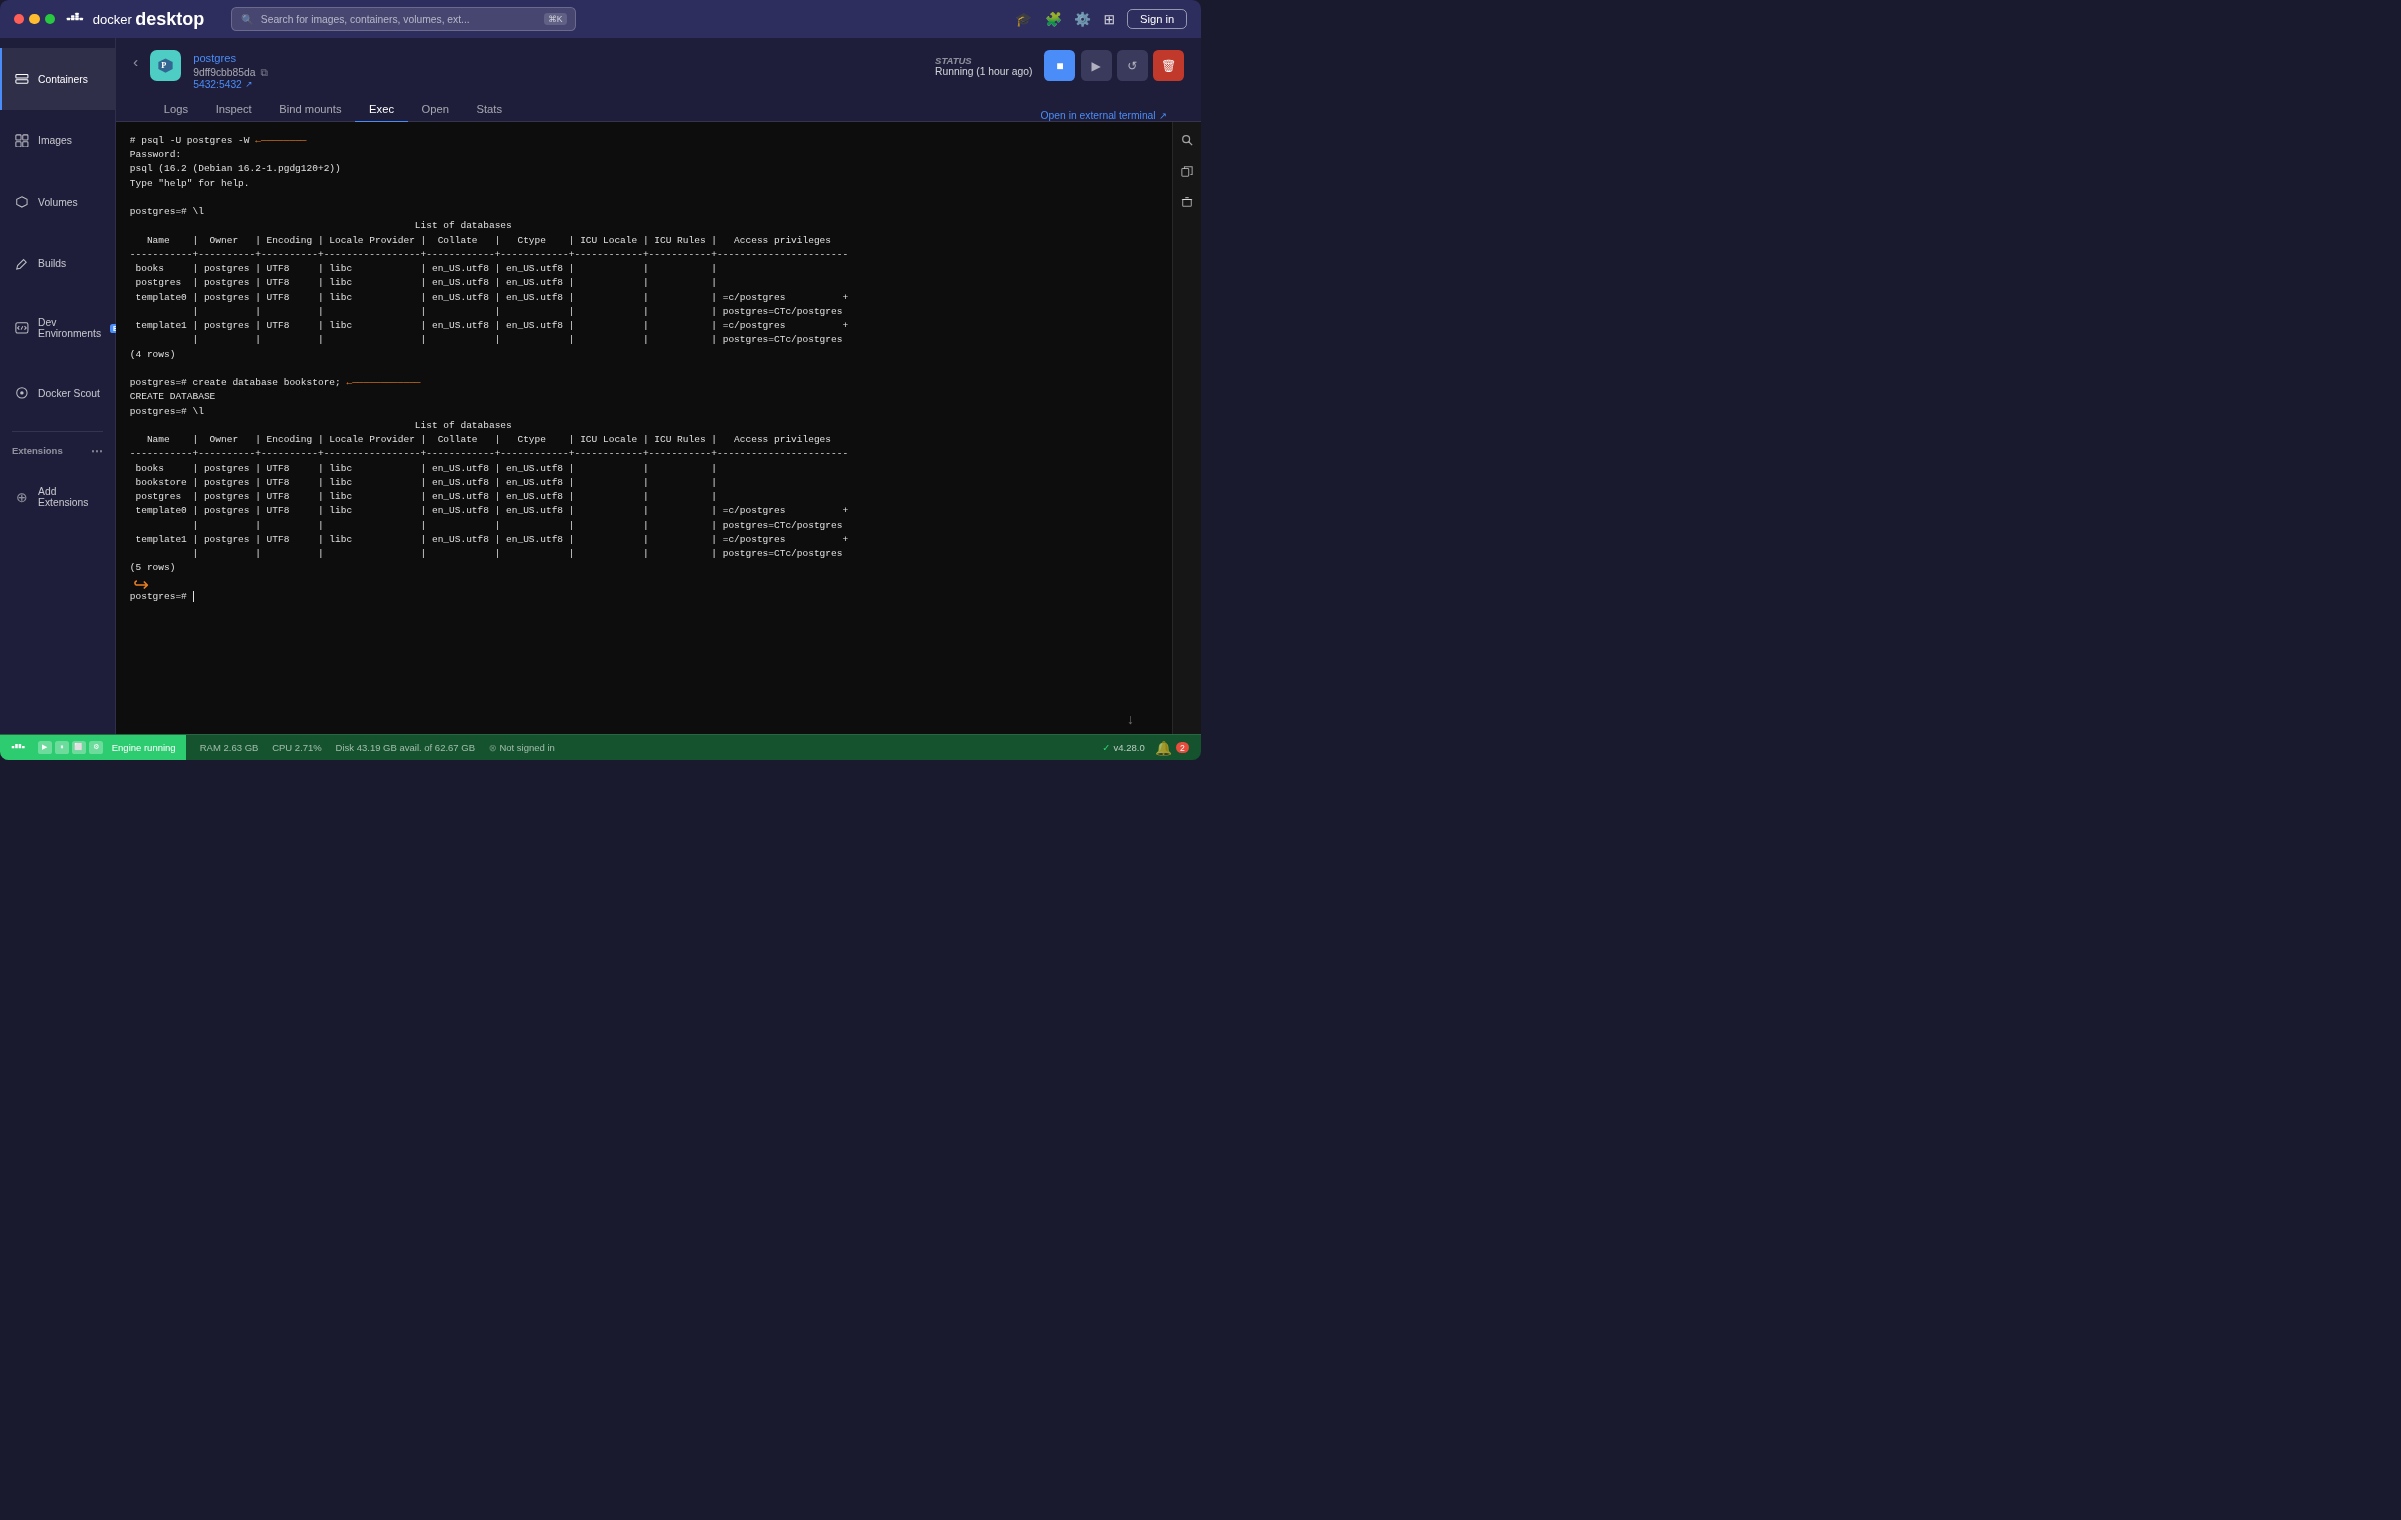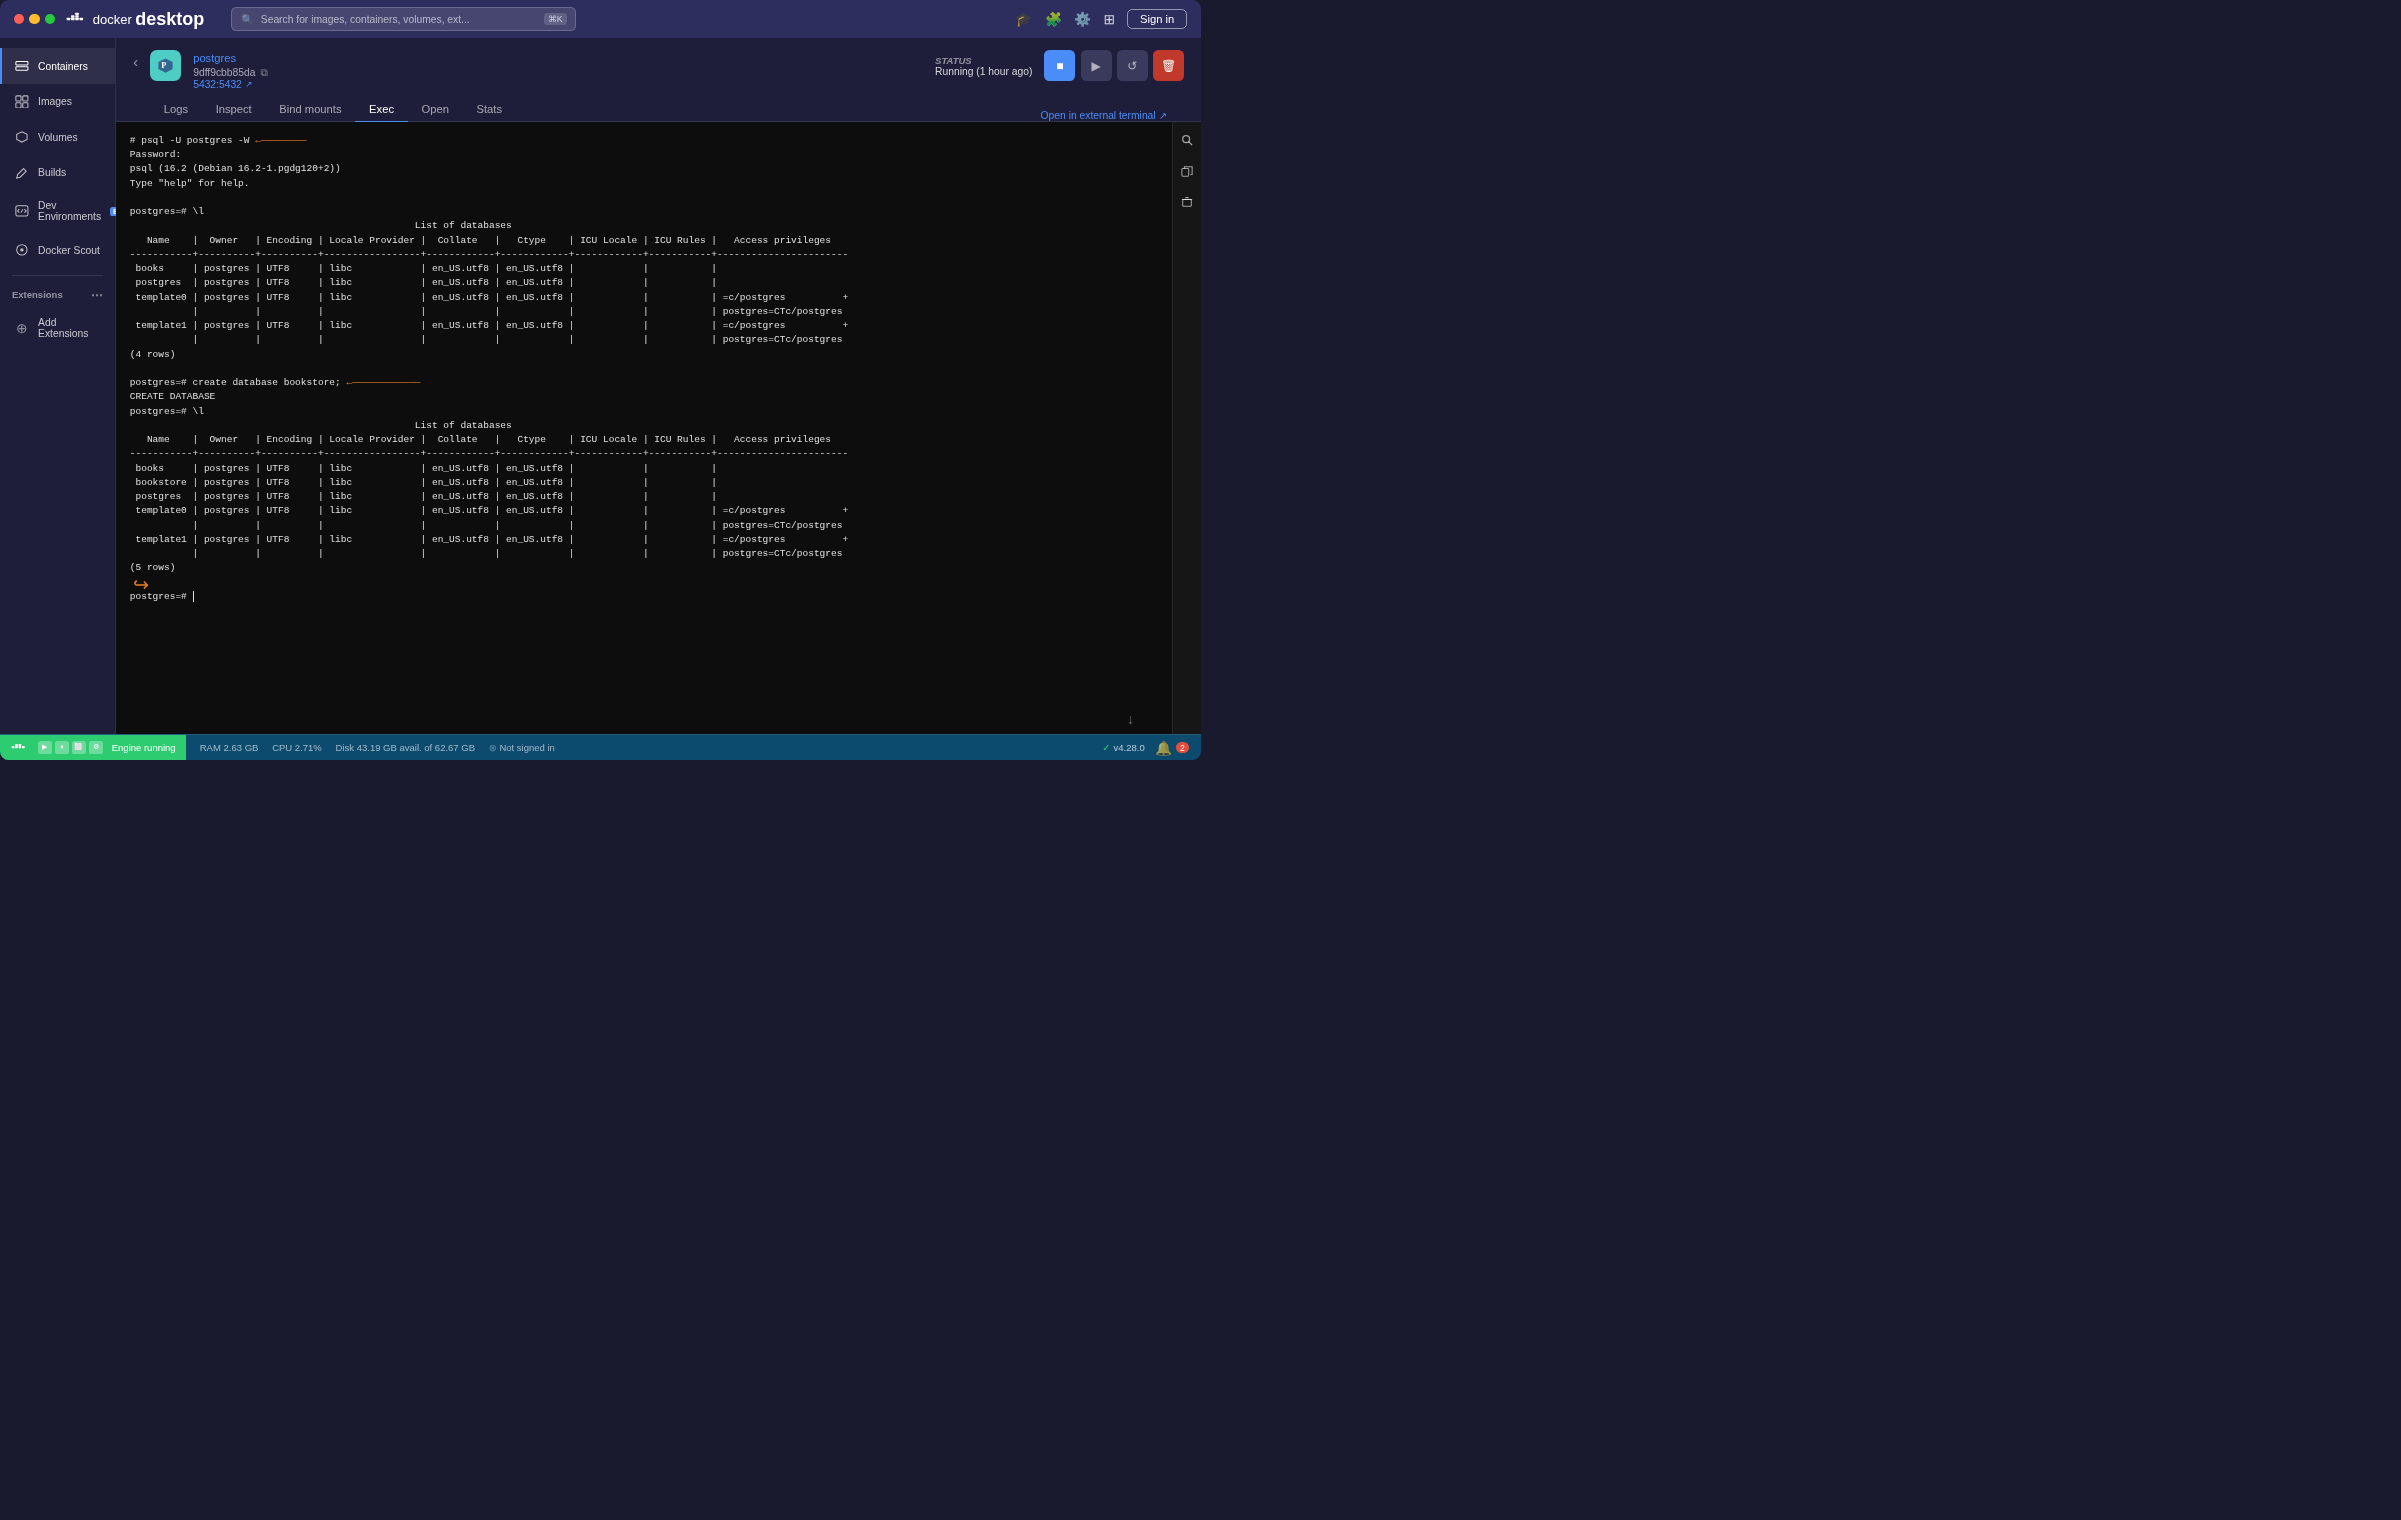--- a/index.html
+++ b/index.html
@@ -102,21 +102,21 @@
       background: #1e1e3a;
       display: flex;
       flex-direction: column;
       padding: 10.3px 0;
       border-right: 0.9px solid rgba(255,255,255,0.08);
     }
     .sidebar-item {
       display: flex;
       align-items: center;
       gap: 8.6px;
-      padding: 10px 12px;
+      padding: 23px 12px;
       color: rgba(255,255,255,0.75);
       font-size: 10.3px;
       cursor: pointer;
       border-left: 2.6px solid transparent;
     }
     .sidebar-item.active {
       color: white;
       background: rgba(255,255,255,0.08);
       border-left-color: #4b8df8;
     }
@@ -316,21 +316,21 @@
       justify-content: center;
       color: rgba(255,255,255,0.5);
       cursor: pointer;
       border-radius: 3.4px;
       font-size: 11.2px;
     }
 
     
     .statusbar {
       height: 26px;
-      background: #0c4a6e;
+      background: #14532d;
       display: flex;
       align-items: center;
       padding: 0 12px;
       gap: 0;
       border-top: 0.9px solid rgba(255,255,255,0.1);
     }
     .statusbar-left {
       display: flex;
       align-items: center;
       gap: 8.6px;

